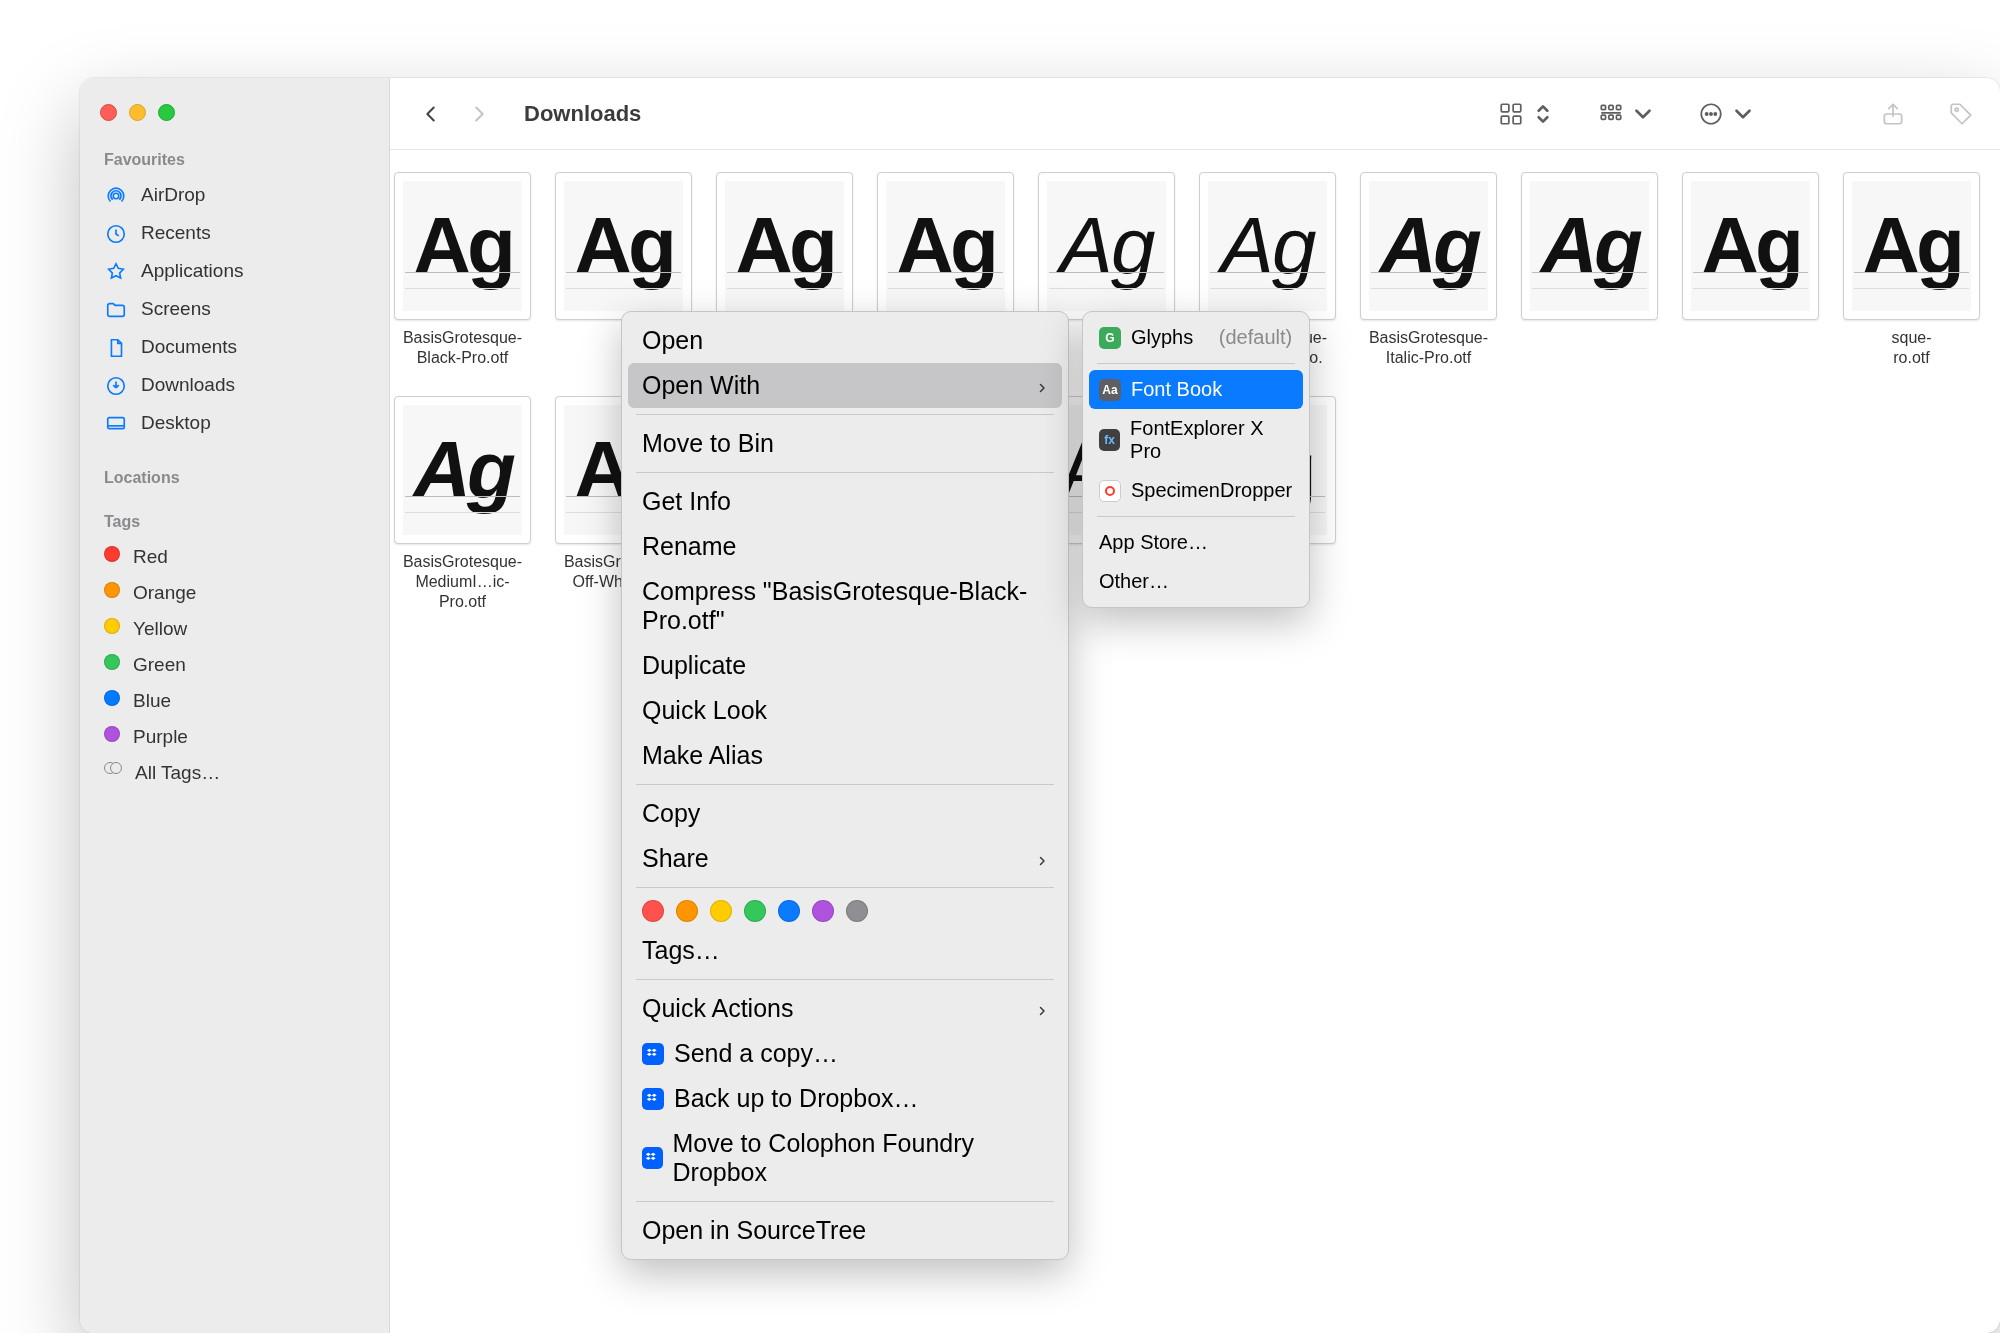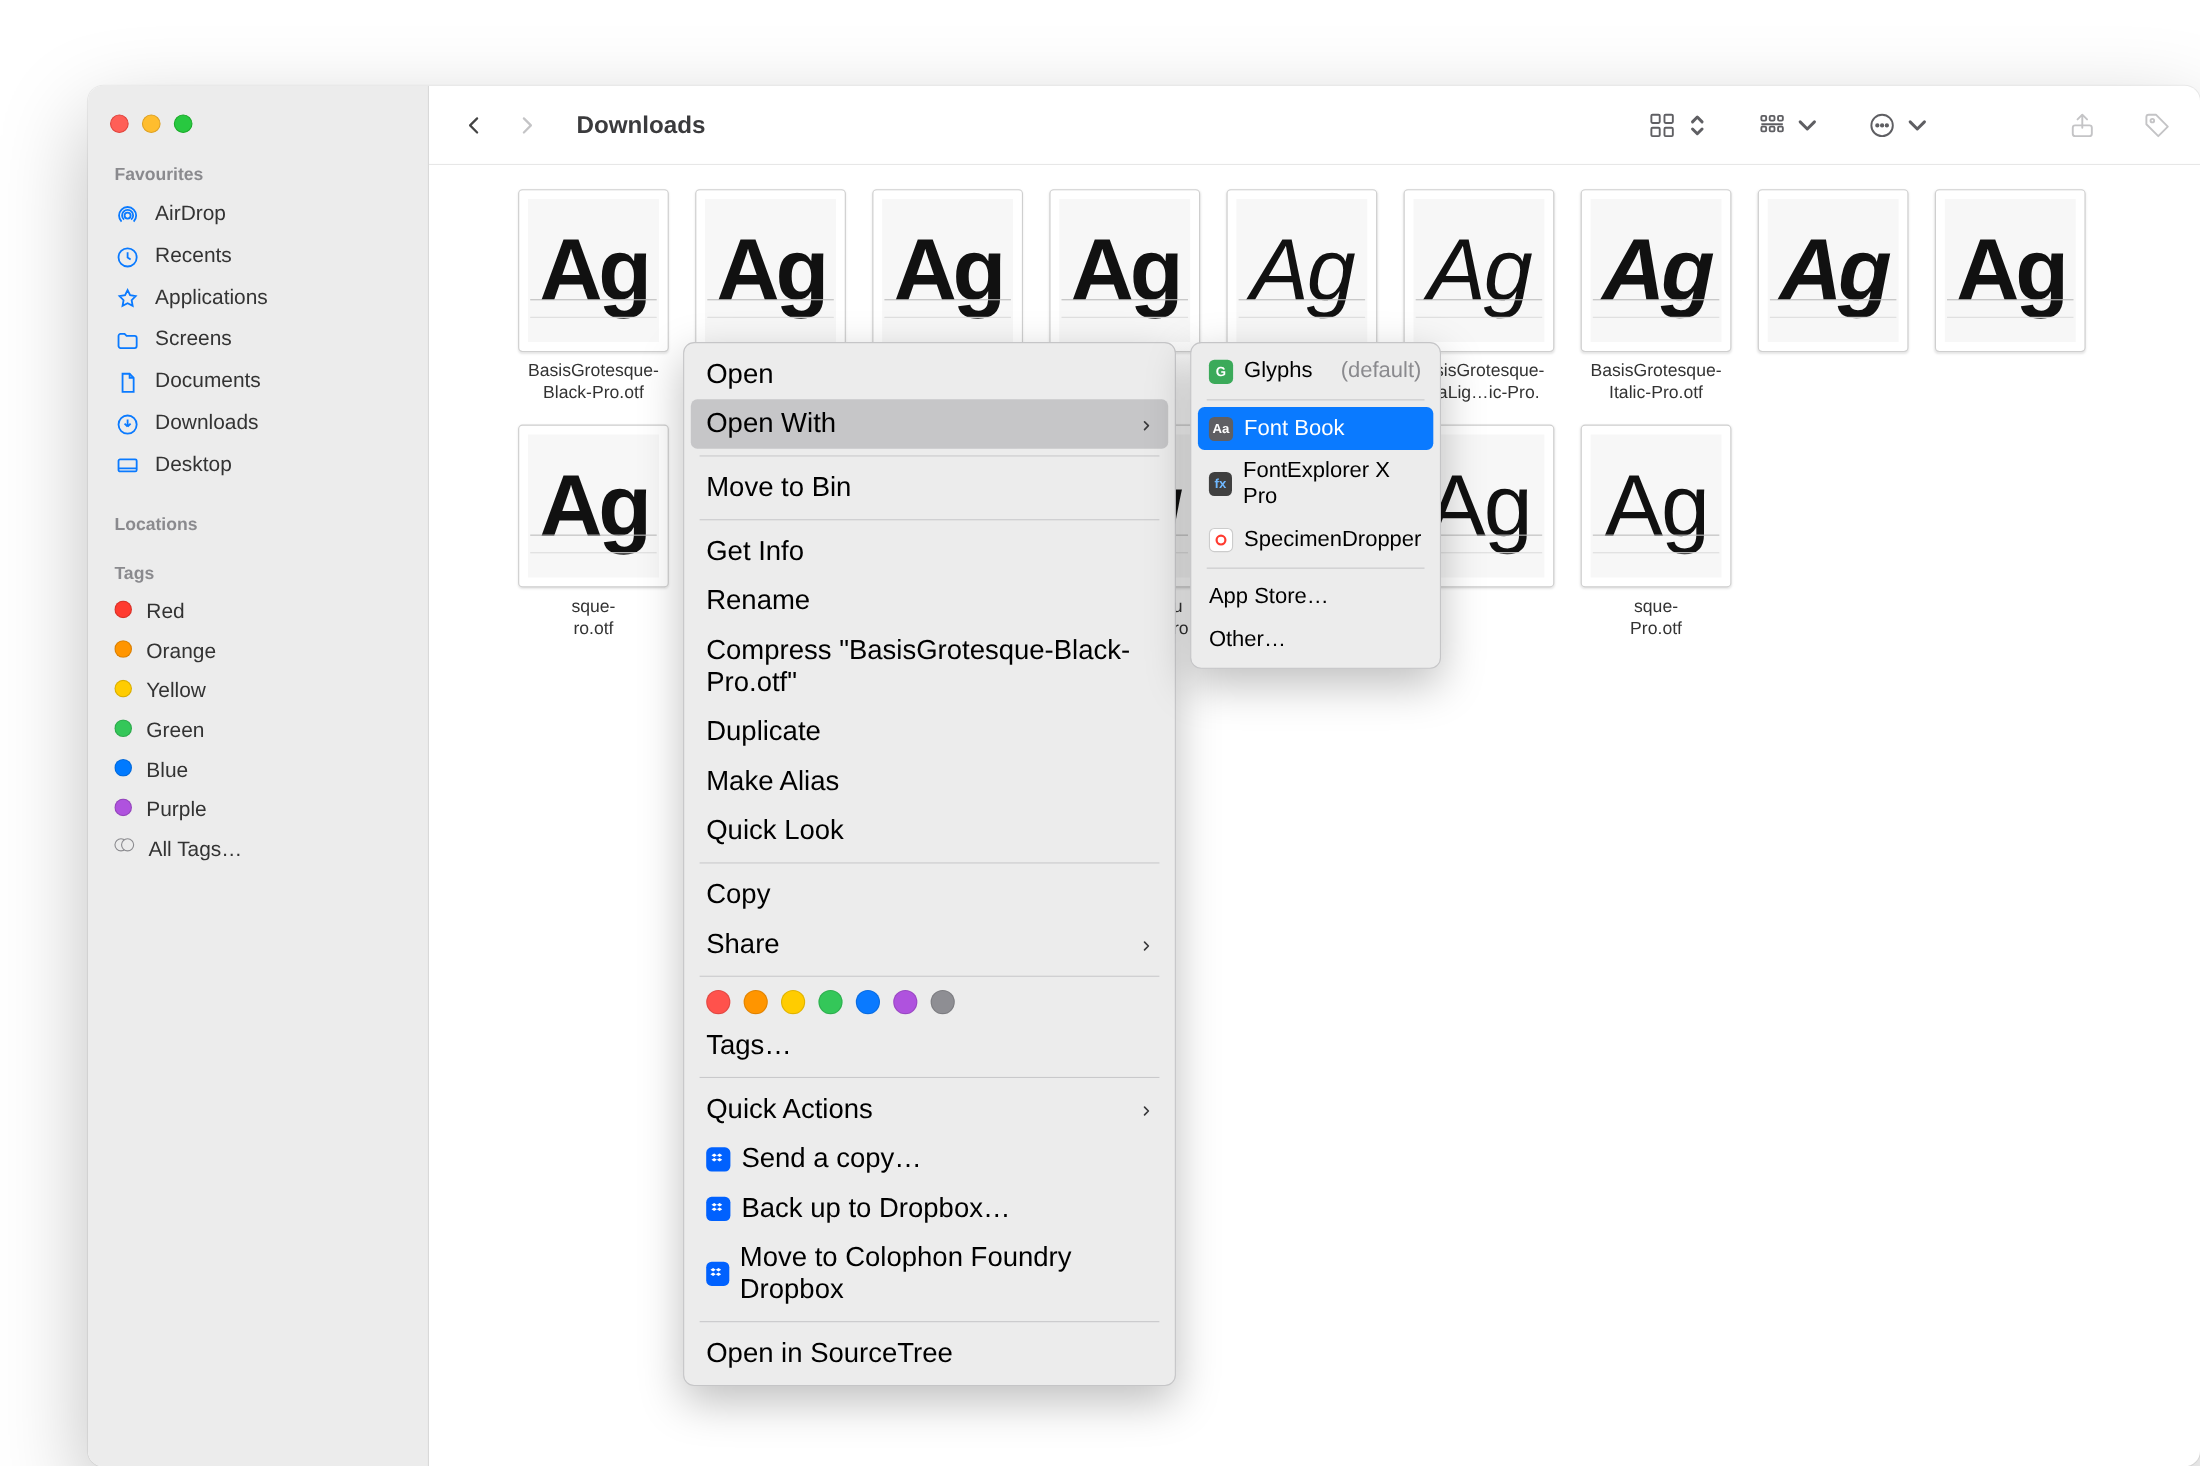--- a/index.html
+++ b/index.html
@@ -46,21 +46,21 @@
   .nav-btn.dim { color:#c4c4c6; }
   .nav-btn svg { width: 22px; height: 22px; }
   .title { font-size: 22px; font-weight: 700; color:#3b3b3d; margin-left: 12px; }
   .tb-spacer { flex:1; }
   .tb-icon { color:#5f5f63; display:flex; align-items:center; gap:6px; }
   .tb-icon svg { width: 26px; height: 26px; }
   .tb-icon.dim { color:#c4c4c6; }
   .tb-group { display:flex; align-items:center; gap:42px; }
 
   
-  .grid { padding: 22px 34px; display:flex; flex-wrap:wrap; gap: 18px 24px; align-content: flex-start; margin-left: 47px; }
+  .grid { padding: 22px 4px; display:flex; flex-wrap:wrap; gap: 28px 24px; align-content: flex-start; }
   .file { width: 137px; display:flex; flex-direction:column; align-items:center; }
   .thumb { width: 137px; height: 148px; border:1px solid #cfcfcf; border-radius:4px; background:#f7f7f7; position:relative; display:flex; align-items:center; justify-content:center; box-shadow: inset 0 0 0 8px #fff, 0 1px 2px rgba(0,0,0,.1); }
   .ag { font-family: "Helvetica Neue", Helvetica, Arial, sans-serif; font-size: 80px; line-height:1; font-weight: 800; color:#111; letter-spacing:-4px; }
   .ag.italic { font-style: italic; font-weight: 600; }
   .ag.light { font-weight: 200; letter-spacing:-2px; }
   .ag.light.italic { font-weight: 200; font-style:italic; }
   .baseline { position:absolute; bottom:46px; left:10px; right:10px; height:1px; background:#bcbcbc; }
   .baseline2 { position:absolute; bottom:30px; left:10px; right:10px; height:1px; background:#ddd; }
   .fname { margin-top: 8px; font-size: 16px; color:#333; text-align:center; line-height:1.25; max-width: 150px; }
 
@@ -428,24 +428,24 @@
     <div class="ctx-item">
         <span>Rename</span>
       </div>
     <div class="ctx-item">
         <span>Compress "BasisGrotesque-Black-Pro.otf"</span>
       </div>
     <div class="ctx-item">
         <span>Duplicate</span>
       </div>
     <div class="ctx-item">
+        <span>Quick Look</span>
+      </div>
+    <div class="ctx-item">
         <span>Make Alias</span>
-      </div>
-    <div class="ctx-item">
-        <span>Quick Look</span>
       </div>
     <div class="ctx-sep"></div>
     <div class="ctx-item">
         <span>Copy</span>
       </div>
     <div class="ctx-item">
       <span>Share</span>
       <span class="arrow"><svg viewBox="0 0 24 24" fill="none" stroke="currentColor" stroke-width="3" stroke-linecap="round" stroke-linejoin="round">
             <path d="M9 5l7 7-7 7"></path>
           </svg></span>

